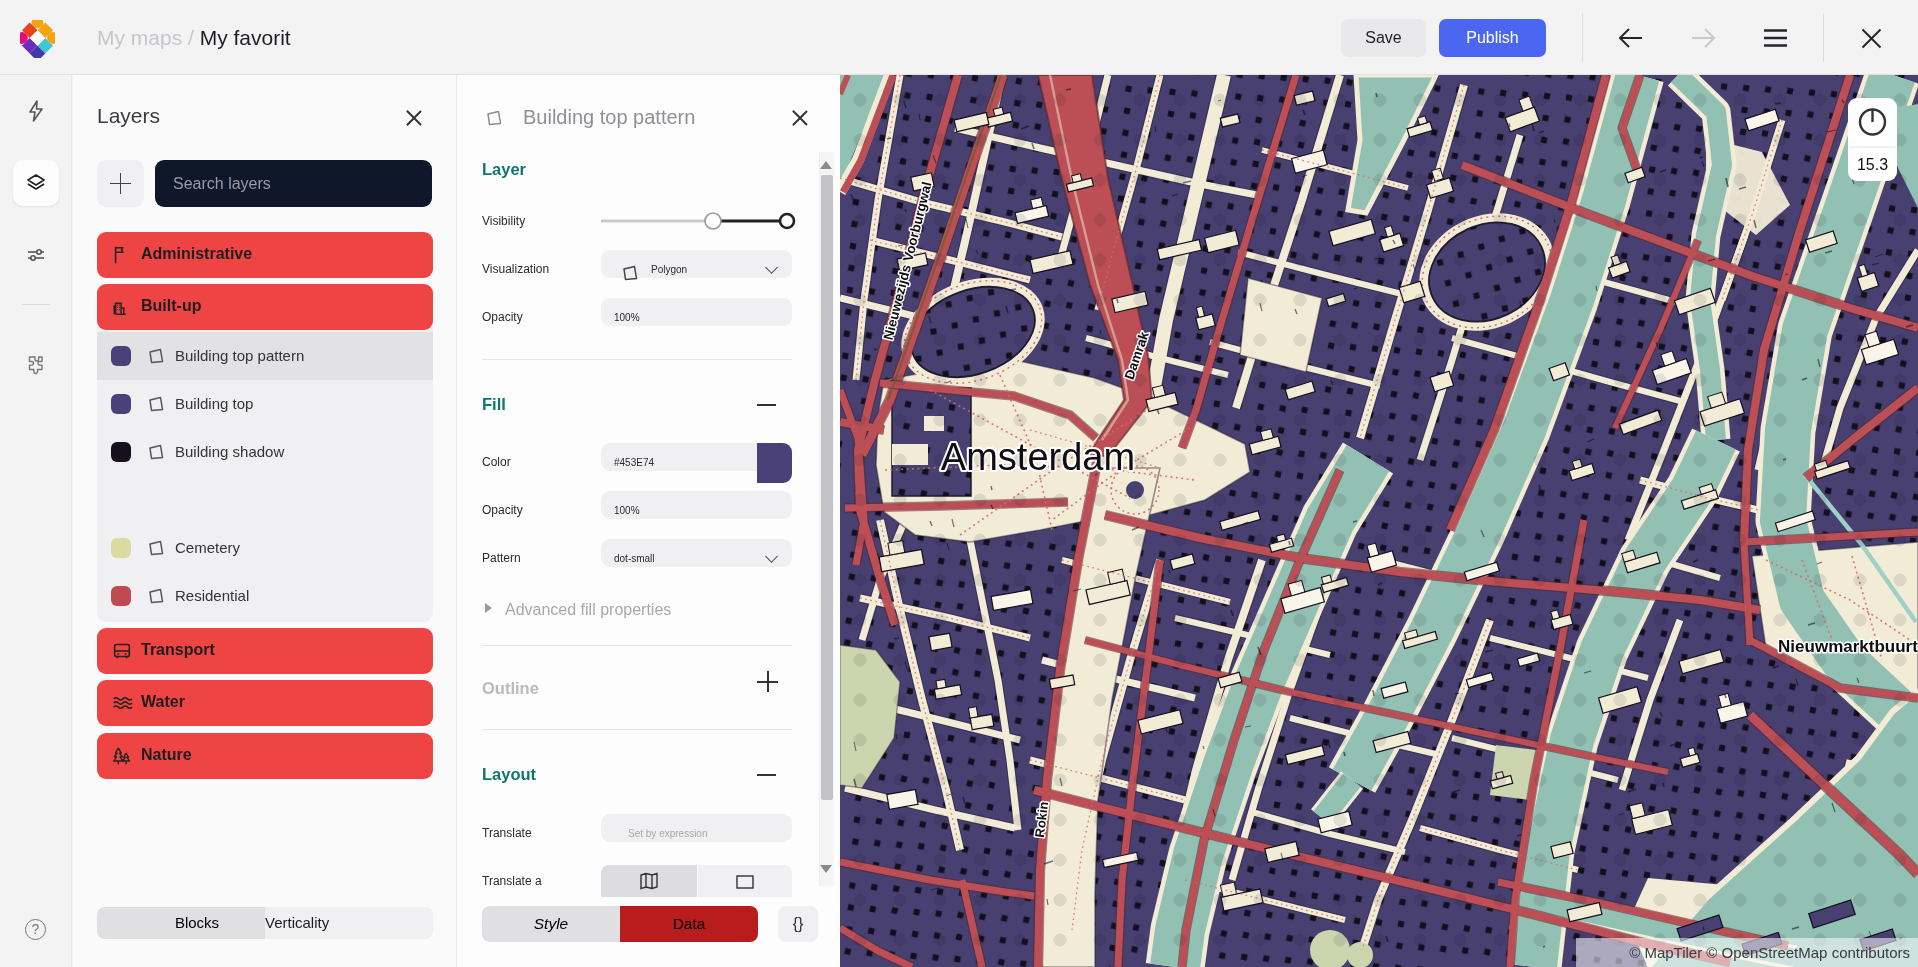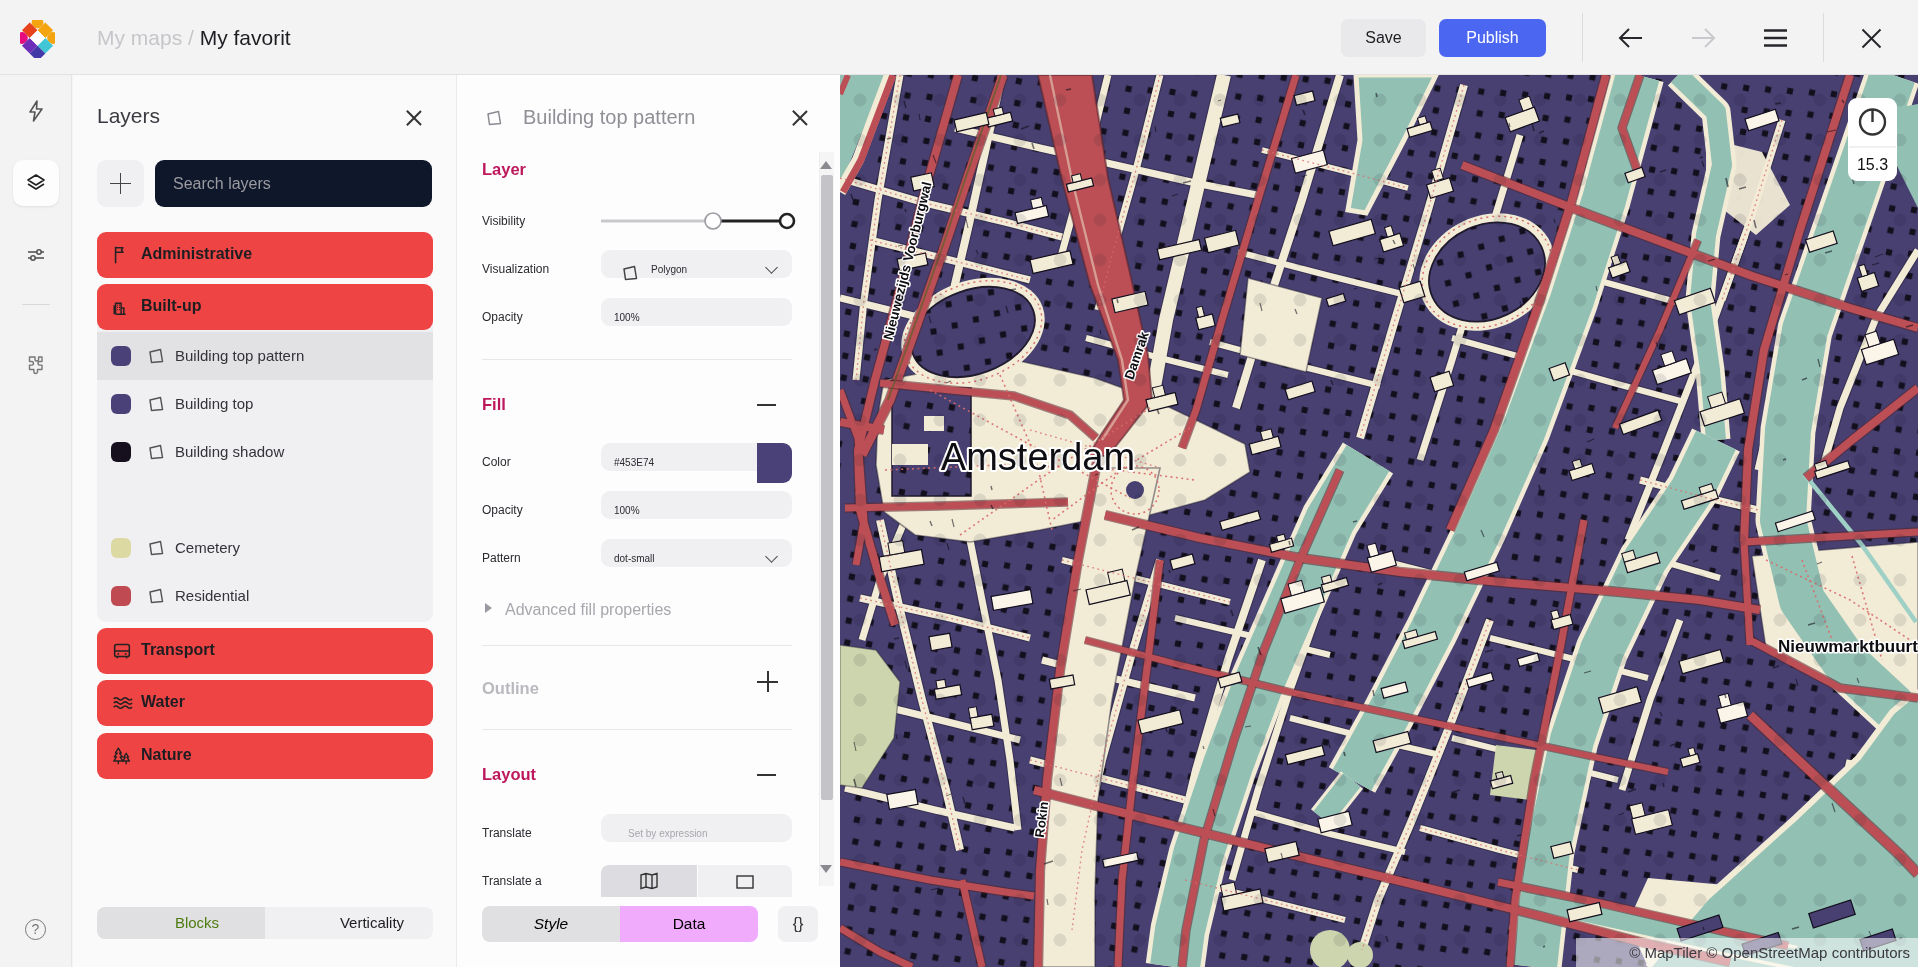--- a/index.html
+++ b/index.html
@@ -30,37 +30,37 @@
 .cat { position:absolute; left:24px; width:336px; height:46px; background:#ef4444; border-radius:9px; }
 .cicon { position:absolute; left:14px; top:12px; }
 .cname { position:absolute; left:44px; top:13px; font-size:16px; font-weight:700; color:#1d1d22; }
 #bcard { position:absolute; left:24px; top:209px; width:336px; height:338px; background:#f0eff1; border-radius:9px; }
 .lay { position:absolute; left:24px; width:336px; height:48px; }
 .lay.sel { background:#e2e1e4; }
 .sw { position:absolute; left:14px; top:14px; width:20px; height:20px; border-radius:6px; }
 .licon { position:absolute; left:48px; top:14px; }
 .lname { position:absolute; left:78px; top:15px; font-size:15px; color:#33333a; }
 #seg { position:absolute; left:24px; top:832px; width:336px; height:32px; border-radius:8px; overflow:hidden; }
-#seg .a { position:absolute; left:0; top:0; width:200px; height:32px; background:#e0dfe2; font-size:15px; color:#4d7c0f; text-align:center; line-height:32px; }
-#seg .b { position:absolute; left:168px; top:0; width:168px; height:32px; background:#f0eff1; font-size:15px; color:#1d1d22; text-align:center; line-height:32px;padding-left:46px; }
+#seg .a { position:absolute; left:0; top:0; width:200px; height:32px; background:#e0dfe2; font-size:15px; color:#000000; text-align:center; line-height:32px; }
+#seg .b { position:absolute; left:168px; top:0; width:168px; height:32px; background:#f0eff1; font-size:15px; color:#1d1d22; line-height:32px; }
 
 #ppanel { position:absolute; left:456px; top:75px; width:384px; height:892px; background:#fdfdfe; border-left:1px solid #eceaed; z-index:10; }
 .plabel { position:absolute; left:25px; font-size:12px; color:#2a2a30; }
 .pfield { position:absolute; left:144px; width:191px; height:28px; background:#f0eff1; border-radius:9px; font-size:10px; color:#2a2a30; line-height:40px; }
-.sect { position:absolute; left:25px; font-size:16.5px; font-weight:700; color:#be185d; }
+.sect { position:absolute; left:25px; font-size:16.5px; font-weight:700; color:#0f766e; }
 .minus { position:absolute; left:300px; width:19px; height:2px; background:#333; }
 .pdiv { position:absolute; left:25px; width:310px; height:1px; background:#e7e6e8; }
 .chev { position:absolute; width:9px; height:9px; border-right:1.7px solid #444; border-bottom:1.7px solid #444; transform:rotate(45deg); }
 
 #sbar { position:absolute; left:362px; top:77px; width:15px; height:734px; background:#f6f5f6; border-left:1px solid #eee; }
 #sthumb { position:absolute; left:363.5px; top:100px; width:12px; height:625px; background:#c4c3c7; border-radius:2px; }
 .sarr { position:absolute; left:363px; width:0; height:0; border-left:6px solid transparent; border-right:6px solid transparent; }
 #ptabs { position:absolute; left:25px; top:831px; width:276px; height:36px; border-radius:8px; overflow:hidden; }
 #ptabs .a { position:absolute; left:0; width:138px; height:36px; background:#e0dfe2; text-align:center; line-height:36px; font-size:15.5px;font-style:italic; }
-#ptabs .b { position:absolute; left:138px; width:138px; height:36px; background:#f0abfc; text-align:center; line-height:36px; font-size:15.5px; }
+#ptabs .b { position:absolute; left:138px; width:138px; height:36px; background:#b91c1c; text-align:center; line-height:36px; font-size:15.5px; }
 #braces { position:absolute; left:321px; top:831px; width:40px; height:36px; background:#f0eff1; border-radius:8px; text-align:center; line-height:36px; font-size:16px; color:#333; }
 
 #map { position:absolute; left:840px; top:75px; width:1078px; height:892px; }
 </style></head><body>
 
 <div id="topbar">
   <svg style="position:absolute;left:20px;top:20px" width="35" height="38" viewBox="0 0 35 38">
     <g transform="translate(17.5 18) rotate(45)">
       <rect x="-16.5" y="-16.5" width="11" height="11" rx="4.5" fill="#f3a40e"></rect>
       <rect x="-5.5" y="-16.5" width="11" height="11" fill="#f3a40e"></rect>

